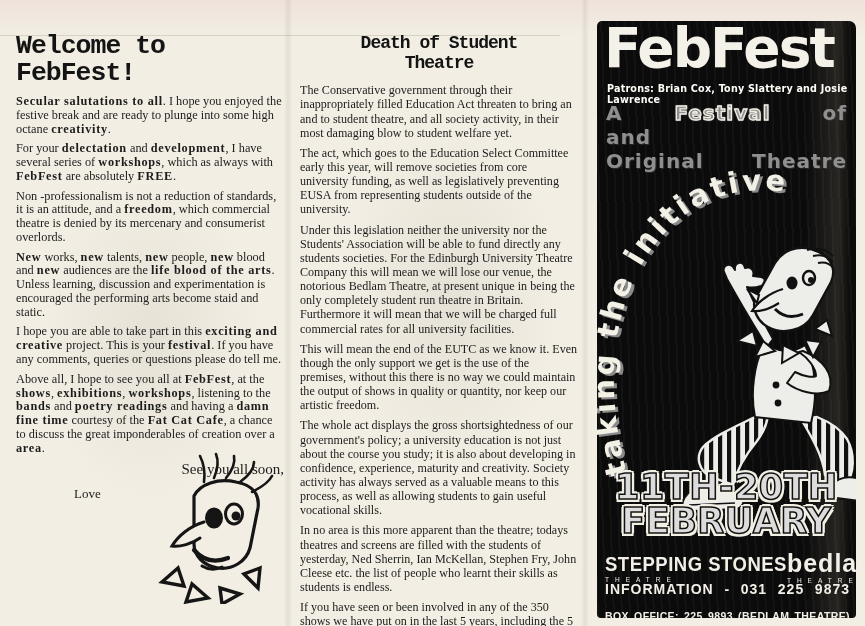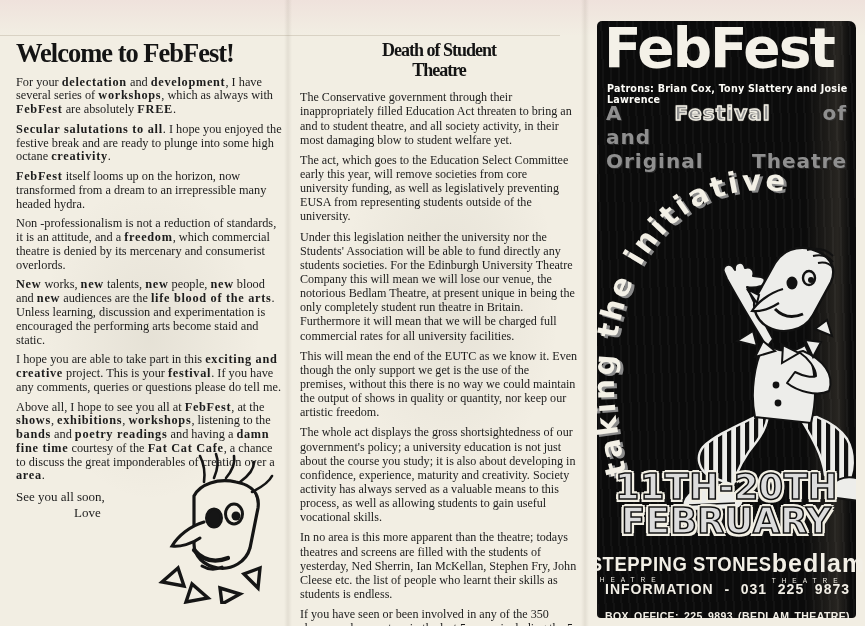--- a/index.html
+++ b/index.html
@@ -10,28 +10,28 @@
   .crease-h{position:absolute;top:35px;left:0;width:560px;height:1px;background:#d9d2c4;}
   .fold{position:absolute;top:0;bottom:0;width:8px;pointer-events:none;
         background:linear-gradient(to right,rgba(120,110,95,0),rgba(120,110,95,.12),rgba(120,110,95,0));}
   .ghost{position:absolute;border-radius:50%;pointer-events:none;
          background:radial-gradient(closest-side,rgba(120,115,100,.10),rgba(120,115,100,0));}
 
   
   .col{position:absolute;top:26px;}
   .col-left{left:16px;width:268px;}
   .col-mid{left:300px;width:278px;}
-  h1.fat{font-family:Liberation Serif, serif;font-weight:900;letter-spacing:-1px;
-         margin:14px 0 9px 0;font-size:26.5px;line-height:1.0;color:#141414;}
+  h1.fat{font-family:Liberation Mono, monospace;font-weight:900;letter-spacing:-1px;
+         margin:7px 0 9px 0;font-size:26.5px;line-height:1.0;color:#141414;}
   .col-mid h1.fat{text-align:center;font-size:18px;line-height:1.12;margin-bottom:10px;}
   .col p{margin:0 0 6px 0;font-size:12.3px;line-height:1.12;}
   .col-left b{letter-spacing:.7px;}
   .col-mid p{font-size:12.1px;line-height:1.17;}
-  .signoff{margin-top:4px;font-size:13px;}
-  .love{margin:0 0 0 58px;font-size:13px;}
+  .signoff{margin-top:4px;font-size:15px;text-align:right;}
+  .love{margin:8px 0 0 58px;font-size:13px;}
 
   
   .panel{position:absolute;left:597px;top:21px;width:259px;height:597px;background:#0b0b0b;
          border-radius:5px 7px 4px 4px;font-family:"DejaVu Sans",sans-serif;}
   .panel::before{content:'';position:absolute;inset:0;border-radius:inherit;pointer-events:none;
          background:linear-gradient(to right,rgba(255,255,255,0) 80%,rgba(190,175,150,.16) 93%,rgba(255,255,255,0) 98%),
                     repeating-linear-gradient(88deg,rgba(255,255,255,.035) 0 2px,transparent 2px 8px);}
   .febfest-title{position:absolute;top:0px;left:7px;right:4px;font-weight:900;font-size:55px;
          line-height:1.0;color:#f4f1e8;letter-spacing:-2px;}
   .patrons{position:absolute;top:62px;left:10px;right:6px;font-weight:bold;font-size:9.6px;
@@ -42,21 +42,21 @@
   .tagline .row{display:flex;justify-content:space-between;}
   .outlined{-webkit-text-stroke:1.3px #efece2;text-shadow:0 0 2px #efece2;}
   .arc-svg{position:absolute;inset:0;width:259px;height:597px;}
   .dates{position:absolute;top:449px;left:0;right:0;text-align:center;font-weight:900;
          font-size:35px;line-height:.98;letter-spacing:.5px;color:#dcdcdc;
          -webkit-text-stroke:1.5px #101010;
          text-shadow:2.5px 2.5px 0 #f2efe4,-2.5px -2.5px 0 #f2efe4,2.5px -2.5px 0 #f2efe4,
                      -2.5px 2.5px 0 #f2efe4,0 3px 0 #f2efe4,0 -3px 0 #f2efe4,
                      3px 0 0 #f2efe4,-3px 0 0 #f2efe4;}
   .venues{position:absolute;top:531px;left:8px;right:6px;display:flex;
-          justify-content:center;align-items:flex-start;color:#f2efe6;}
+          justify-content:flex-start;align-items:flex-start;color:#f2efe6;}
   .venue{text-align:left;}
   .venue .big{font-family:"Liberation Sans",sans-serif;font-weight:bold;font-size:18.5px;
           letter-spacing:.5px;transform:scaleY(1.12);transform-origin:left top;white-space:nowrap;}
   .venue.bedlam .big{font-size:25px;letter-spacing:1px;transform:none;line-height:.9;}
   .venue .sub{font-family:"Liberation Sans",sans-serif;font-size:6.5px;letter-spacing:6px;
           margin-top:2px;white-space:nowrap;}
   .infoblock{position:absolute;top:560px;left:8px;right:6px;color:#f2efe6;
           font-family:"Liberation Sans",sans-serif;font-weight:bold;}
   .infoblock .l1{font-size:14px;letter-spacing:1px;text-align:justify;text-align-last:justify;}
   .infoblock .l2,.infoblock .l3{font-size:10.5px;letter-spacing:.4px;margin-top:13px;
@@ -71,23 +71,22 @@
 <div class="sheet">
   <div class="crease-h"></div>
   <div class="fold" style="left:284px;"></div>
   <div class="fold" style="left:581px;"></div>
   <div class="ghost" style="left:40px;top:180px;width:220px;height:320px;"></div>
   <div class="ghost" style="left:340px;top:120px;width:220px;height:360px;"></div>
 
   <div class="col col-left">
     <h1 class="fat">Welcome to FebFest!</h1>
     <div>
+        <p><b>Secular salutations to all</b>. I hope you enjoyed the festive break and are ready to plunge into some high octane <b>creativity</b>.</p>
         <p>For your <b>delectation</b> and <b>development</b>, I have several series of <b>workshops</b>, which as always with <b>FebFest</b> are absolutely <b>FREE</b>.</p>
-        <p><b>Secular salutations to all</b>. I hope you enjoyed the festive break and are ready to plunge into some high octane <b>creativity</b>.</p>
-        <p><b>FebFest</b> itself looms up on the horizon, now transformed from a dream to an irrepressible many headed hydra.</p>
         <p>Non -professionalism is not a reduction of standards, it is an attitude, and a <b>freedom</b>, which commercial theatre is denied by its mercenary and consumerist overlords.</p>
         <p><b>New</b> works, <b>new</b> talents, <b>new</b> people, <b>new</b> blood and <b>new</b> audiences are the <b>life blood of the arts</b>. Unless learning, discussion and experimentation is encouraged the performing arts become staid and static.</p>
         <p>I hope you are able to take part in this <b>exciting and creative</b> project. This is your <b>festival</b>. If you have any comments, queries or questions please do tell me.</p>
         <p>Above all, I hope to see you all at <b>FebFest</b>, at the <b>shows</b>, <b>exhibitions</b>, <b>workshops</b>, listening to the <b>bands</b> and <b>poetry readings</b> and having a <b>damn fine time</b> courtesy of the <b>Fat Cat Cafe</b>, a chance to discuss the great imponderables of creation over a <b>area</b>.</p>
       </div>
     <div class="signoff">See you all soon,</div>
     <div class="love">Love</div>
 
   </div>
 

